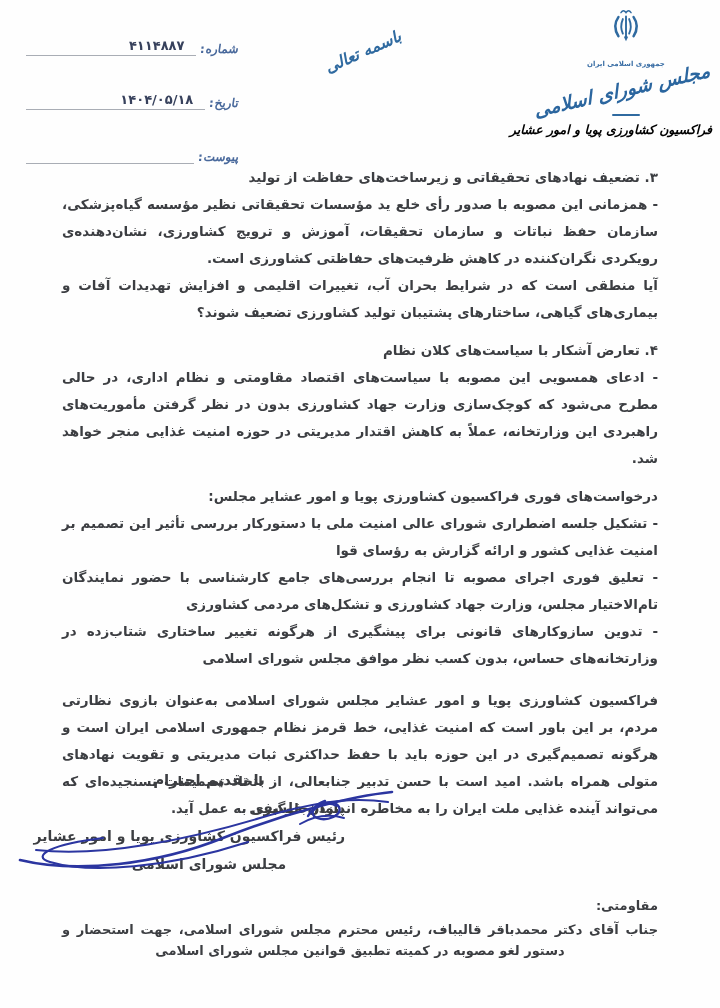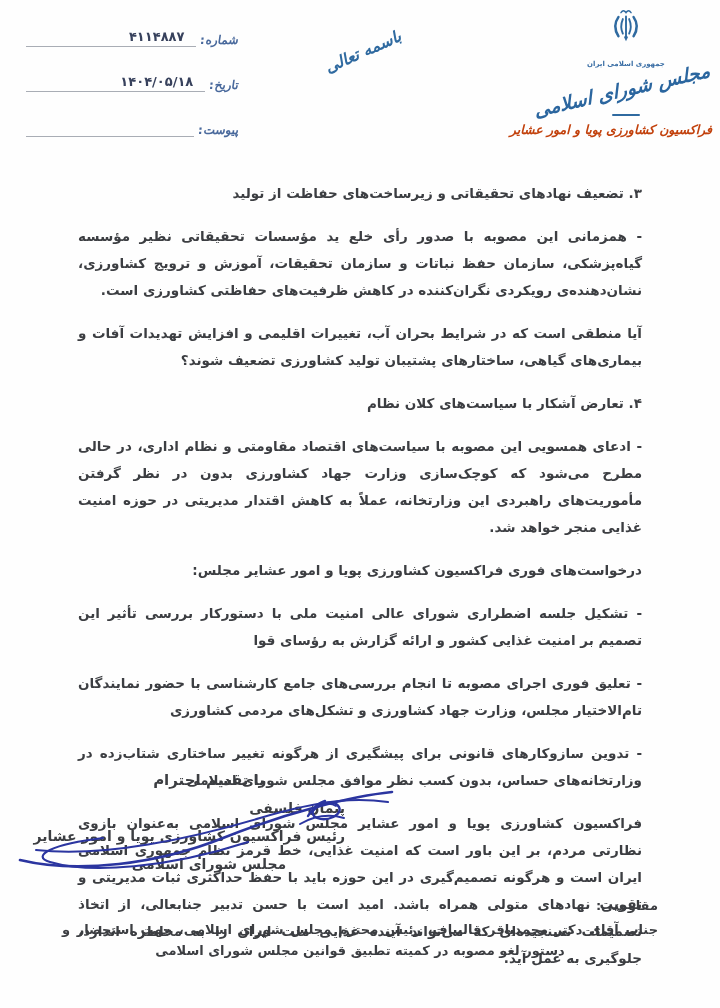--- a/index.html
+++ b/index.html
@@ -16,21 +16,21 @@
   
   .meta{
     position:absolute;left:26px;top:26px;width:212px;
     direction:rtl;
   }
   .meta-row{display:flex;flex-direction:row;align-items:flex-end;margin-bottom:24px;}
   .meta-label{
     color:#49699c;font-size:12px;font-style:italic;font-weight:bold;
     white-space:nowrap;padding-left:4px;transform:skewX(6deg);
   }
-  .meta-line{flex:1;border-bottom:1px solid #a9adb5;height:20px;position:relative;}
+  .meta-line{flex:1;border-bottom:1px solid #a9adb5;height:20px;position:relative;margin-top:9px;}
   .meta-value{
     position:absolute;right:12px;bottom:2px;
     color:#37415c;font-weight:bold;font-size:13px;letter-spacing:2px;
     white-space:nowrap;
   }
   
   .besmele{
     position:absolute;left:298px;top:42px;width:130px;
     transform:rotate(-24deg);
     color:#2f6aa0;font-size:16px;font-weight:bold;font-style:italic;
@@ -49,30 +49,30 @@
   .logo-assembly{
     font-size:19px;font-weight:bold;font-style:italic;color:#2b669f;
     white-space:nowrap;margin-top:10px;
     transform:rotate(-13deg) skewX(-6deg);
   }
   .logo-divider{
     width:28px;height:2px;background:#2f6aa0;border-radius:2px;
     margin:14px auto 6px auto;
   }
   .logo-faction{
-    font-size:12.5px;font-weight:bold;font-style:italic;color:#c2410c;
+    font-size:12.5px;font-weight:bold;font-style:italic;color:#000000;
     white-space:nowrap;
   }
   
   .body-text{
     position:absolute;left:62px;top:164px;width:596px;
     color:#3c3e42;font-size:13.5px;font-weight:bold;line-height:27px;
     text-align:justify;
   }
-  .body-text p{margin:16px;}
+  .body-text p{margin:0;}
   .gap-sm{margin-top:11px !important;}
   .gap-md{margin-top:15px !important;}
   
   .sig-block{
     position:absolute;left:73px;top:766px;width:272px;
     color:#3c3e42;text-align:right;line-height:28px;
   }
   .sig-salutation{font-size:15px;font-weight:bold;text-align:center;}
   .sig-name{font-size:14px;font-weight:bold;}
   .sig-title1{font-size:14px;font-weight:bold;white-space:nowrap;}

